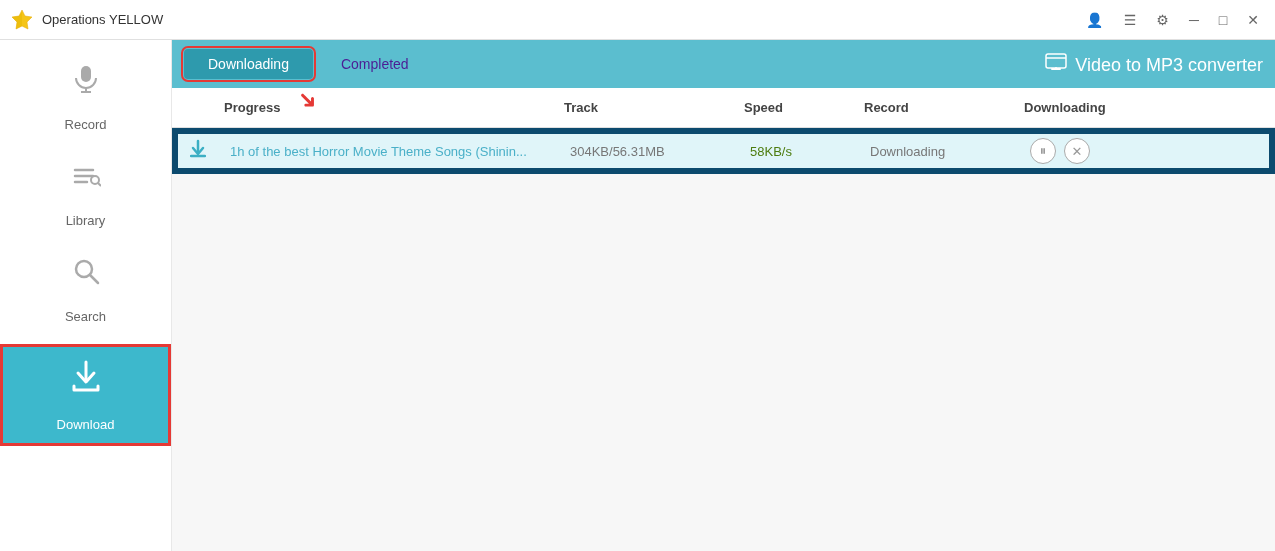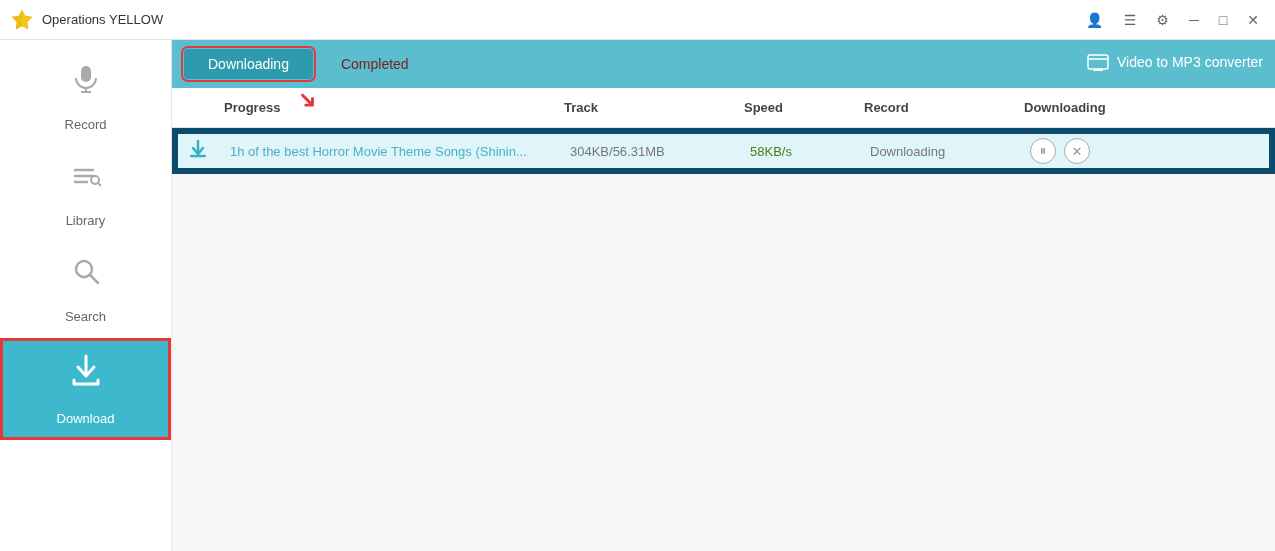--- a/index.html
+++ b/index.html
@@ -28,21 +28,21 @@
     }
     .sidebar-item {
       display: flex; flex-direction: column; align-items: center;
       padding: 14px 10px; width: 100%; cursor: pointer;
       color: #888; gap: 16px;
     }
     .sidebar-item .icon { font-size: 28px; color: #999; }
     .sidebar-item .label { font-size: 13px; color: #666; }
     .sidebar-item.active-download {
       background: #3db8cc; color: white;
-      outline: 3px solid #e53935; outline-offset: -3px;
+      outline: 3px solid #e53935; outline-offset: -3px; margin-top: 6px;
     }
     .sidebar-item.active-download .icon { color: white; }
     .sidebar-item.active-download .label { color: white; }
 
     
     .content { flex: 1; display: flex; flex-direction: column; background: #f7f7f7; }
 
     
     .tab-bar {
       display: flex; align-items: center; background: #5bbecf; height: 48px;
@@ -50,24 +50,24 @@
     }
     .tab-left { display: flex; gap: 4px; align-items: center; }
     .tab-btn {
       padding: 7px 24px; border-radius: 4px; font-size: 14px;
       cursor: pointer; border: none; font-weight: 500;
     }
     .tab-btn.active {
       background: #2e9aad; color: white;
       outline: 2px solid #e53935; outline-offset: 1px;
     }
-    .tab-btn.inactive { background: transparent; color: #7f1d1d; }
+    .tab-btn.inactive { background: transparent; color: #4c1d95; }
     .tab-right {
-      display: flex; align-items: flex-start; gap: 8px;
-      color: white; font-size: 14px; font-weight: 500;
+      display: flex; align-items: flex-end; gap: 8px;
+      color: white; font-size: 18px; font-weight: 500;
     }
 
     
     .table-header {
       display: grid;
       grid-template-columns: 40px 340px 180px 120px 160px 1fr;
       background: #ffffff; padding: 8px 0;
       border-bottom: 1px solid #e0e0e0;
       font-size: 13px; font-weight: 600; color: #444;
     }

